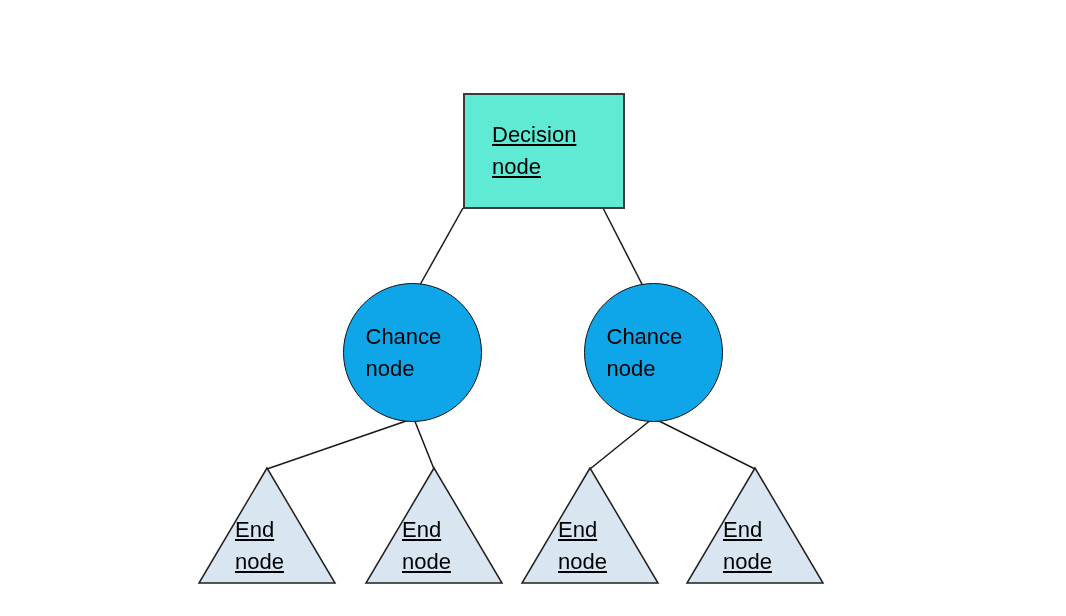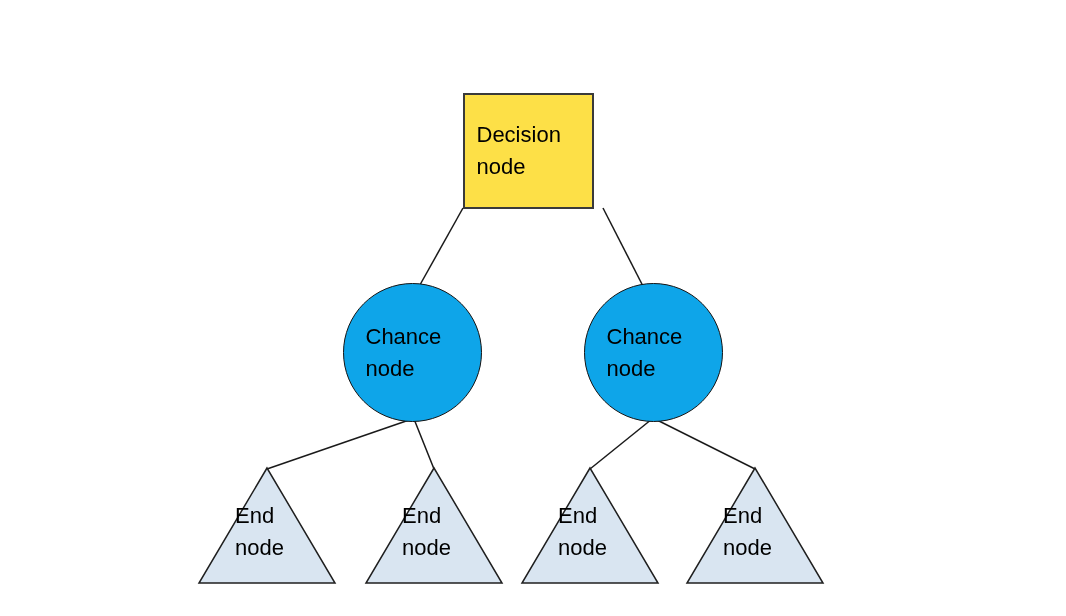--- a/index.html
+++ b/index.html
@@ -15,40 +15,42 @@
   .edges-layer {
     position: absolute;
     left: 0; top: 0;
     width: 1066px; height: 616px;
   }
   .edge { stroke: #1a1a1a; stroke-width: 1.5; }
   .tri { fill: #d9e5f1; stroke: #1f1f1f; stroke-width: 1.5; }
   .shape { position: absolute; display: flex; align-items: center; justify-content: center; box-sizing: border-box; }
   .square {
     left: 463px; top: 93px;
-    width: 131px; height: 116px;
-    background: #fde047;
+    width: 162px; height: 116px;
+    background: #5eead4;
     border: 2px solid #3a3a3a;
+    text-decoration: underline;
   }
   .circle {
     top: 283px;
     width: 139px; height: 139px;
     background: #0ea5e9;
     border: 1.5px solid #141414;
     border-radius: 50%;
   }
   .circle-left  { left: 343px; }
   .circle-right { left: 584px; }
   .tri-label-box {
     position: absolute;
     top: 468px;
     width: 136px; height: 115px;
     display: flex; align-items: flex-end; justify-content: center;
-    padding-bottom: 19px;
+    padding-bottom: 5px;
     box-sizing: border-box;
+    text-decoration: underline;
   }
   .tri-label-1 { left: 199px; }
   .tri-label-2 { left: 366px; }
   .tri-label-3 { left: 522px; }
   .tri-label-4 { left: 687px; }
   .lbl {
     font-size: 22px;
     line-height: 32px;
     text-align: left;
     white-space: normal;

